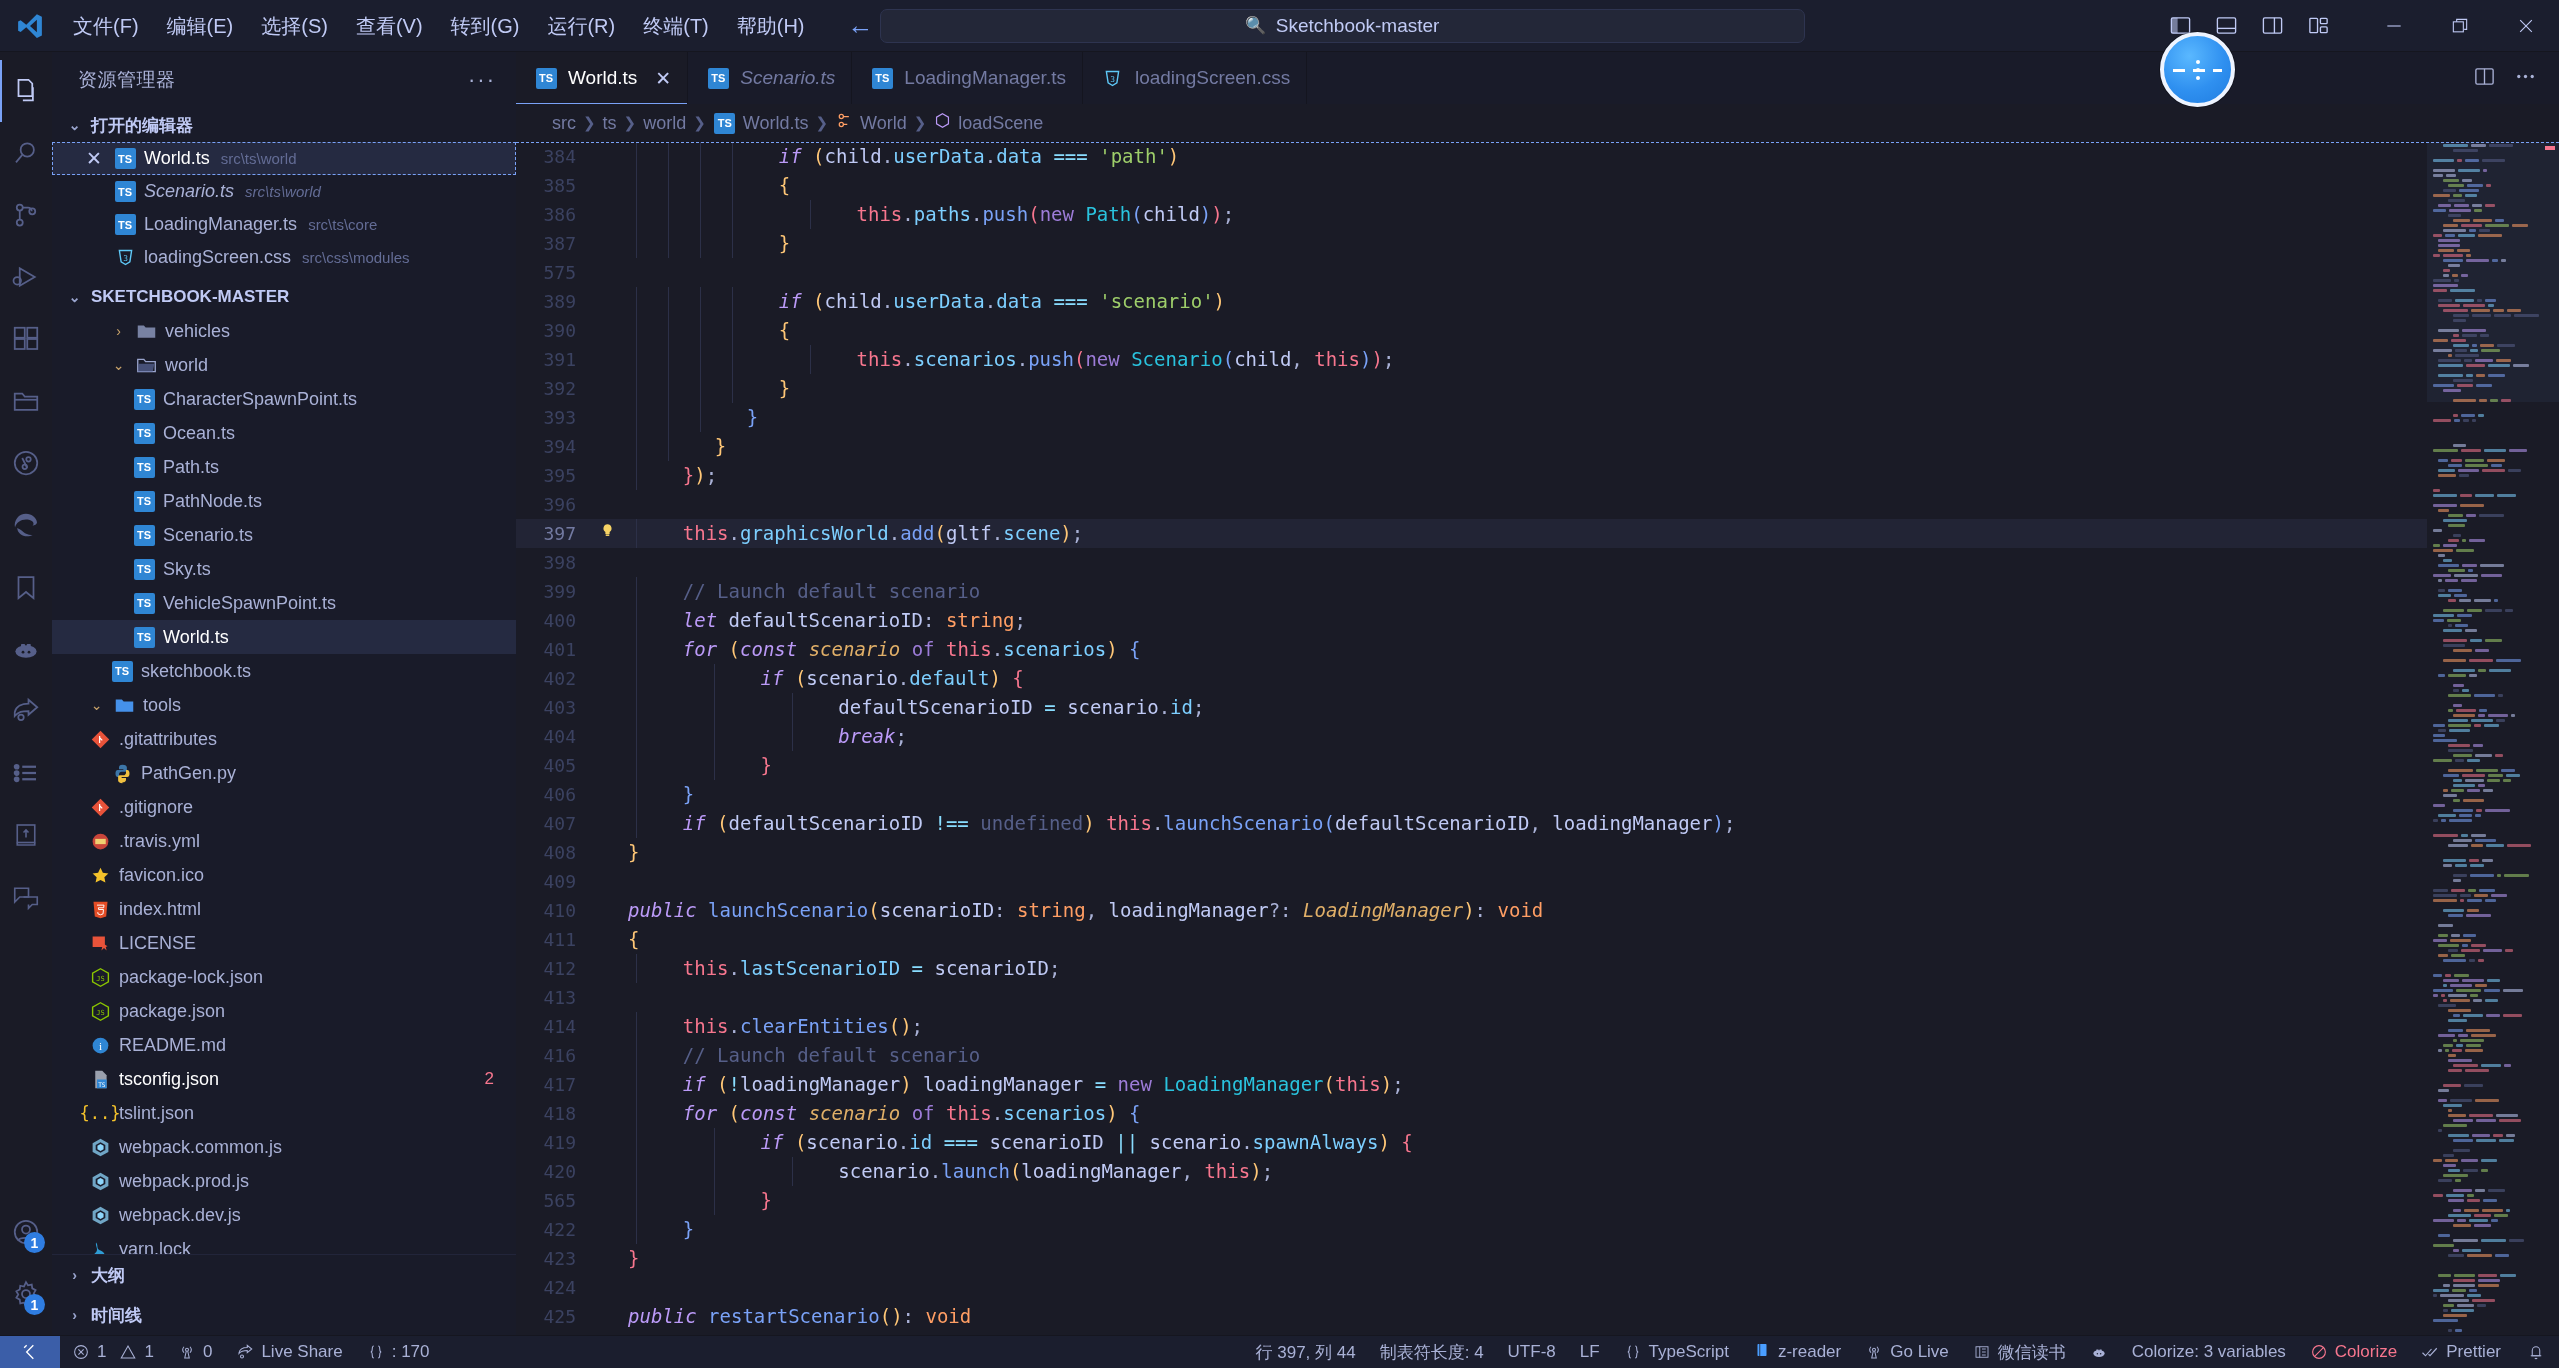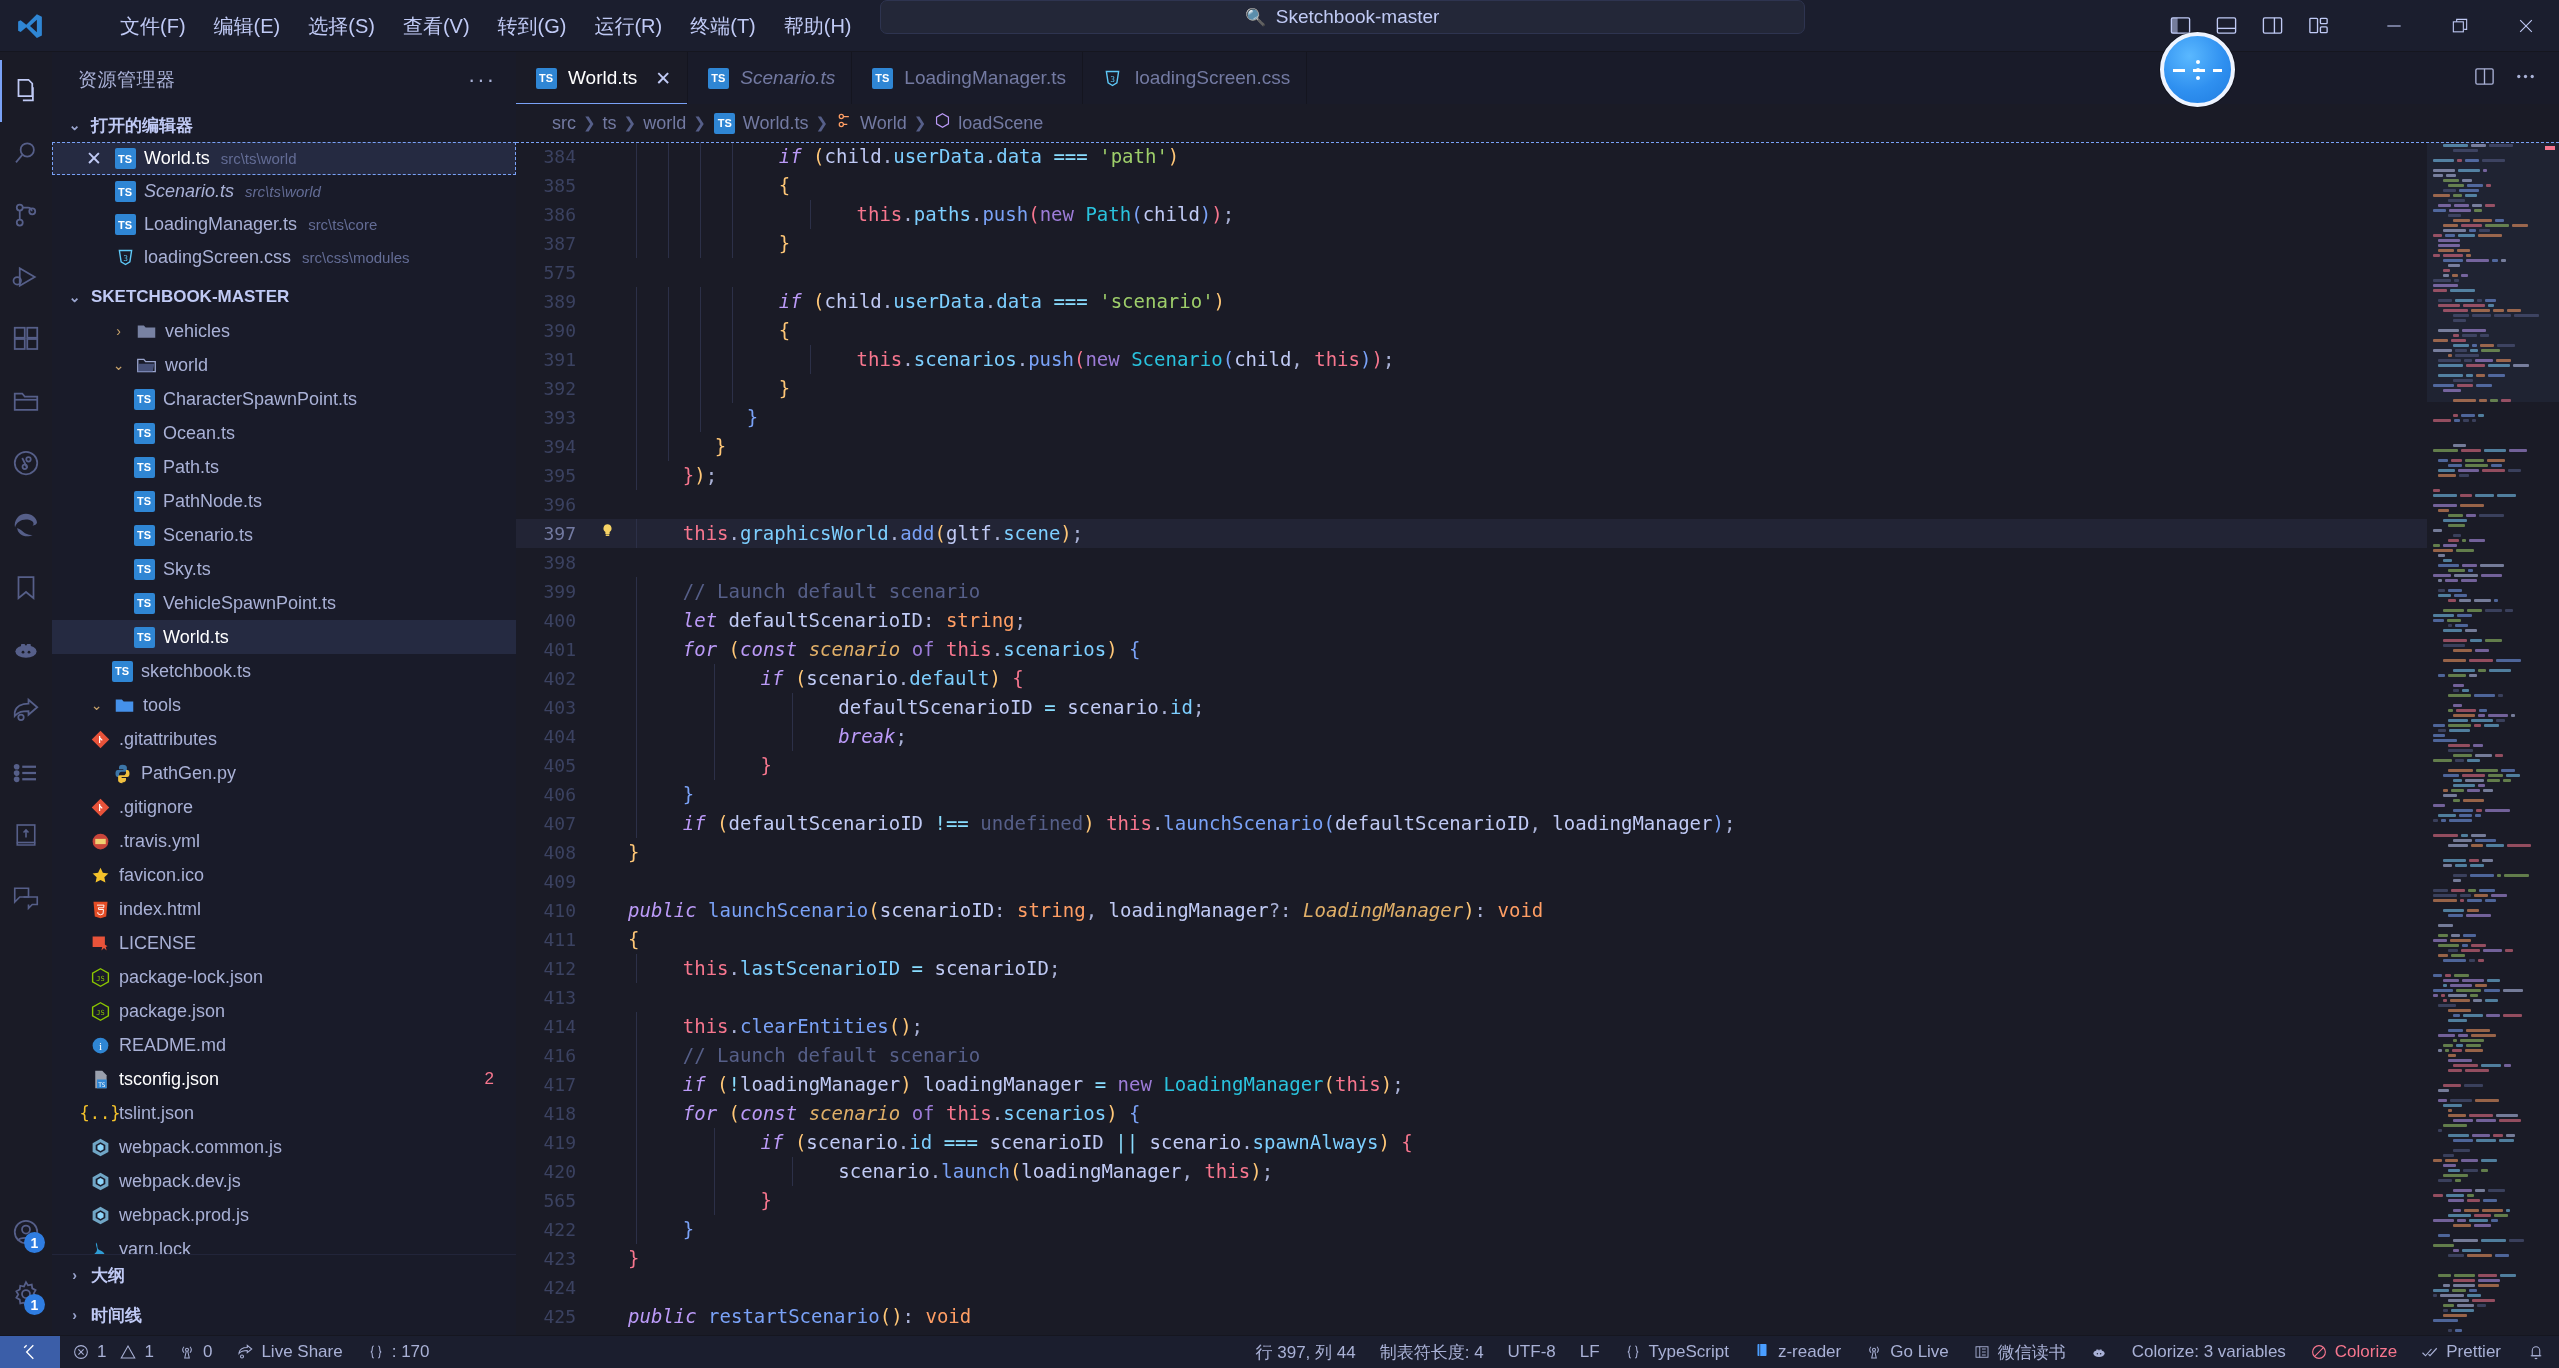--- a/index.html
+++ b/index.html
@@ -6,22 +6,22 @@
   html,body { width:2559px; height:1368px; overflow:hidden; background:#1b1e2e; }
   body {
     font-family: "Liberation Sans", sans-serif;
     color:#a9b1d6;
     -webkit-font-smoothing: antialiased;
   }
   .app { width:2559px; height:1368px; display:flex; flex-direction:column; background:#1a1b26; }
 
   
   .titlebar {
-    height:52px; flex:0 0 52px; background:#1b1e2e; display:flex; 
-    border-bottom:1px solid #15161f; position:relative; z-index:5;gap:47px;
+    height:52px; flex:0 0 52px; background:#1b1e2e; display:flex; align-items:center;
+    border-bottom:1px solid #15161f; position:relative; z-index:5;
   }
   .vs-logo { width:60px; display:flex; align-items:center; justify-content:center; }
   .vs-logo svg { width:30px; height:30px; }
   .menu { display:flex; align-items:center; gap:2px; }
   .menu-item {
     padding:4px 13px; font-size:20px; color:#c0caf5; cursor:default; white-space:nowrap;
     line-height:26px;
   }
   .nav-arrows { display:flex; align-items:center; gap:14px; margin-left:30px; }
   .nav-arrow { font-size:26px; color:#7aa2f7; width:26px; text-align:center; }
@@ -657,31 +657,31 @@
               <span class="label">webpack.common.js</span>
             </div>
             <div class="tree-row" style="padding-left: 36px;">
               <span class="ficon">
                 <svg viewBox="0 0 24 24" width="21" height="21">
                   <path d="M12 2l9 5v10l-9 5-9-5V7z" fill="#8ed6fb" opacity=".75"></path>
                   <path d="M12 6l5.5 3.2v5.6L12 18l-5.5-3.2V9.2z" fill="#1b1e2e"></path>
                   <path d="M12 8l3.5 2v4L12 16l-3.5-2v-4z" fill="#8ed6fb"></path>
                 </svg>
               </span>
-              <span class="label">webpack.dev.js</span>
+              <span class="label">webpack.prod.js</span>
             </div>
             <div class="tree-row" style="padding-left: 36px;">
               <span class="ficon">
                 <svg viewBox="0 0 24 24" width="21" height="21">
                   <path d="M12 2l9 5v10l-9 5-9-5V7z" fill="#8ed6fb" opacity=".75"></path>
                   <path d="M12 6l5.5 3.2v5.6L12 18l-5.5-3.2V9.2z" fill="#1b1e2e"></path>
                   <path d="M12 8l3.5 2v4L12 16l-3.5-2v-4z" fill="#8ed6fb"></path>
                 </svg>
               </span>
-              <span class="label">webpack.prod.js</span>
+              <span class="label">webpack.dev.js</span>
             </div>
             <div class="tree-row" style="padding-left: 36px;">
               <span class="ficon">
                 <svg viewBox="0 0 24 24" width="21" height="21">
                   <path d="M7 4c2 2 1 5 2 7 1 2 5 2 7 5 1 2 0 4-2 4H5c-1 0-2-1-1-2 2-2 4-3 4-6 0-3-2-5-1-8z" fill="#2f9cd4"></path>
                 </svg>
               </span>
               <span class="label">yarn.lock</span>
             </div>
           </div>

